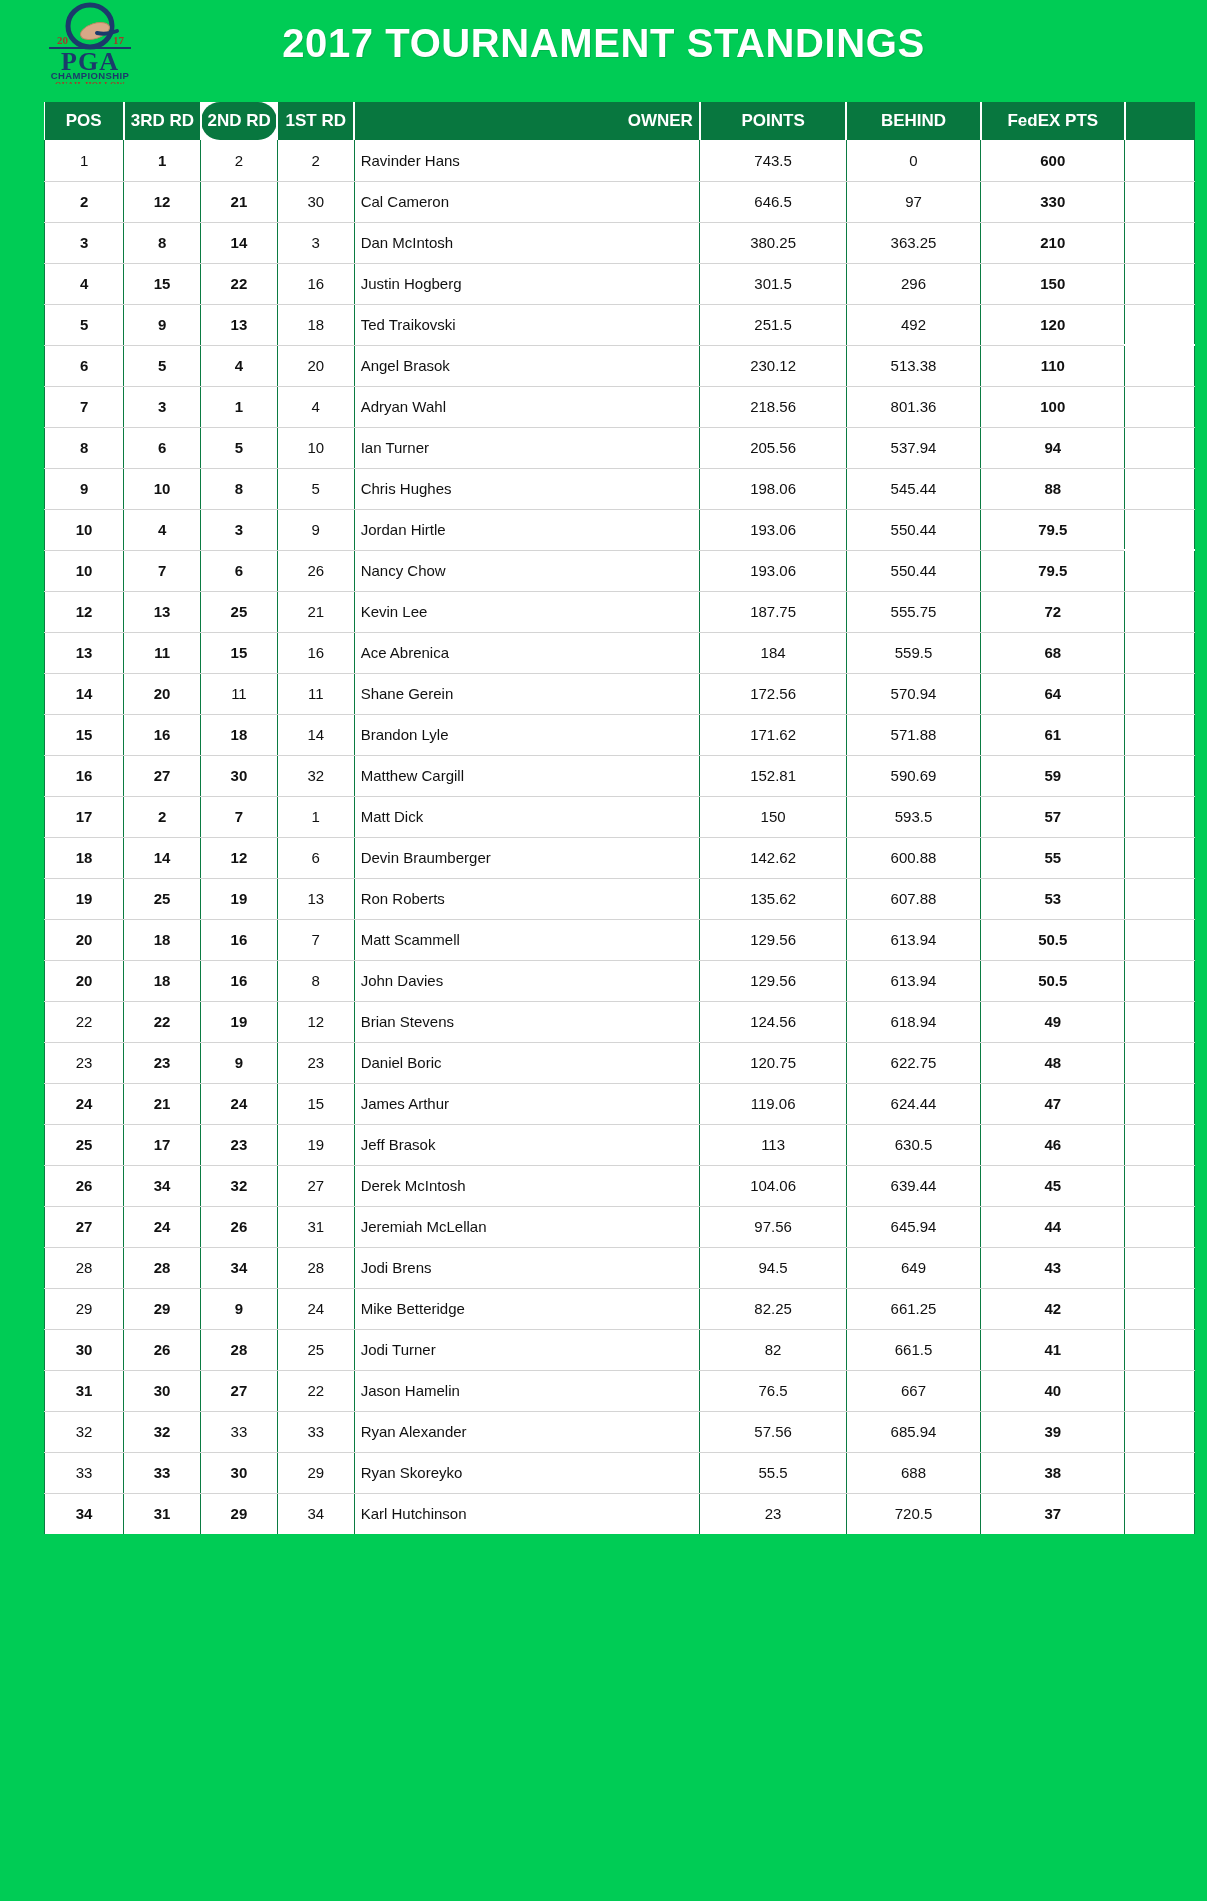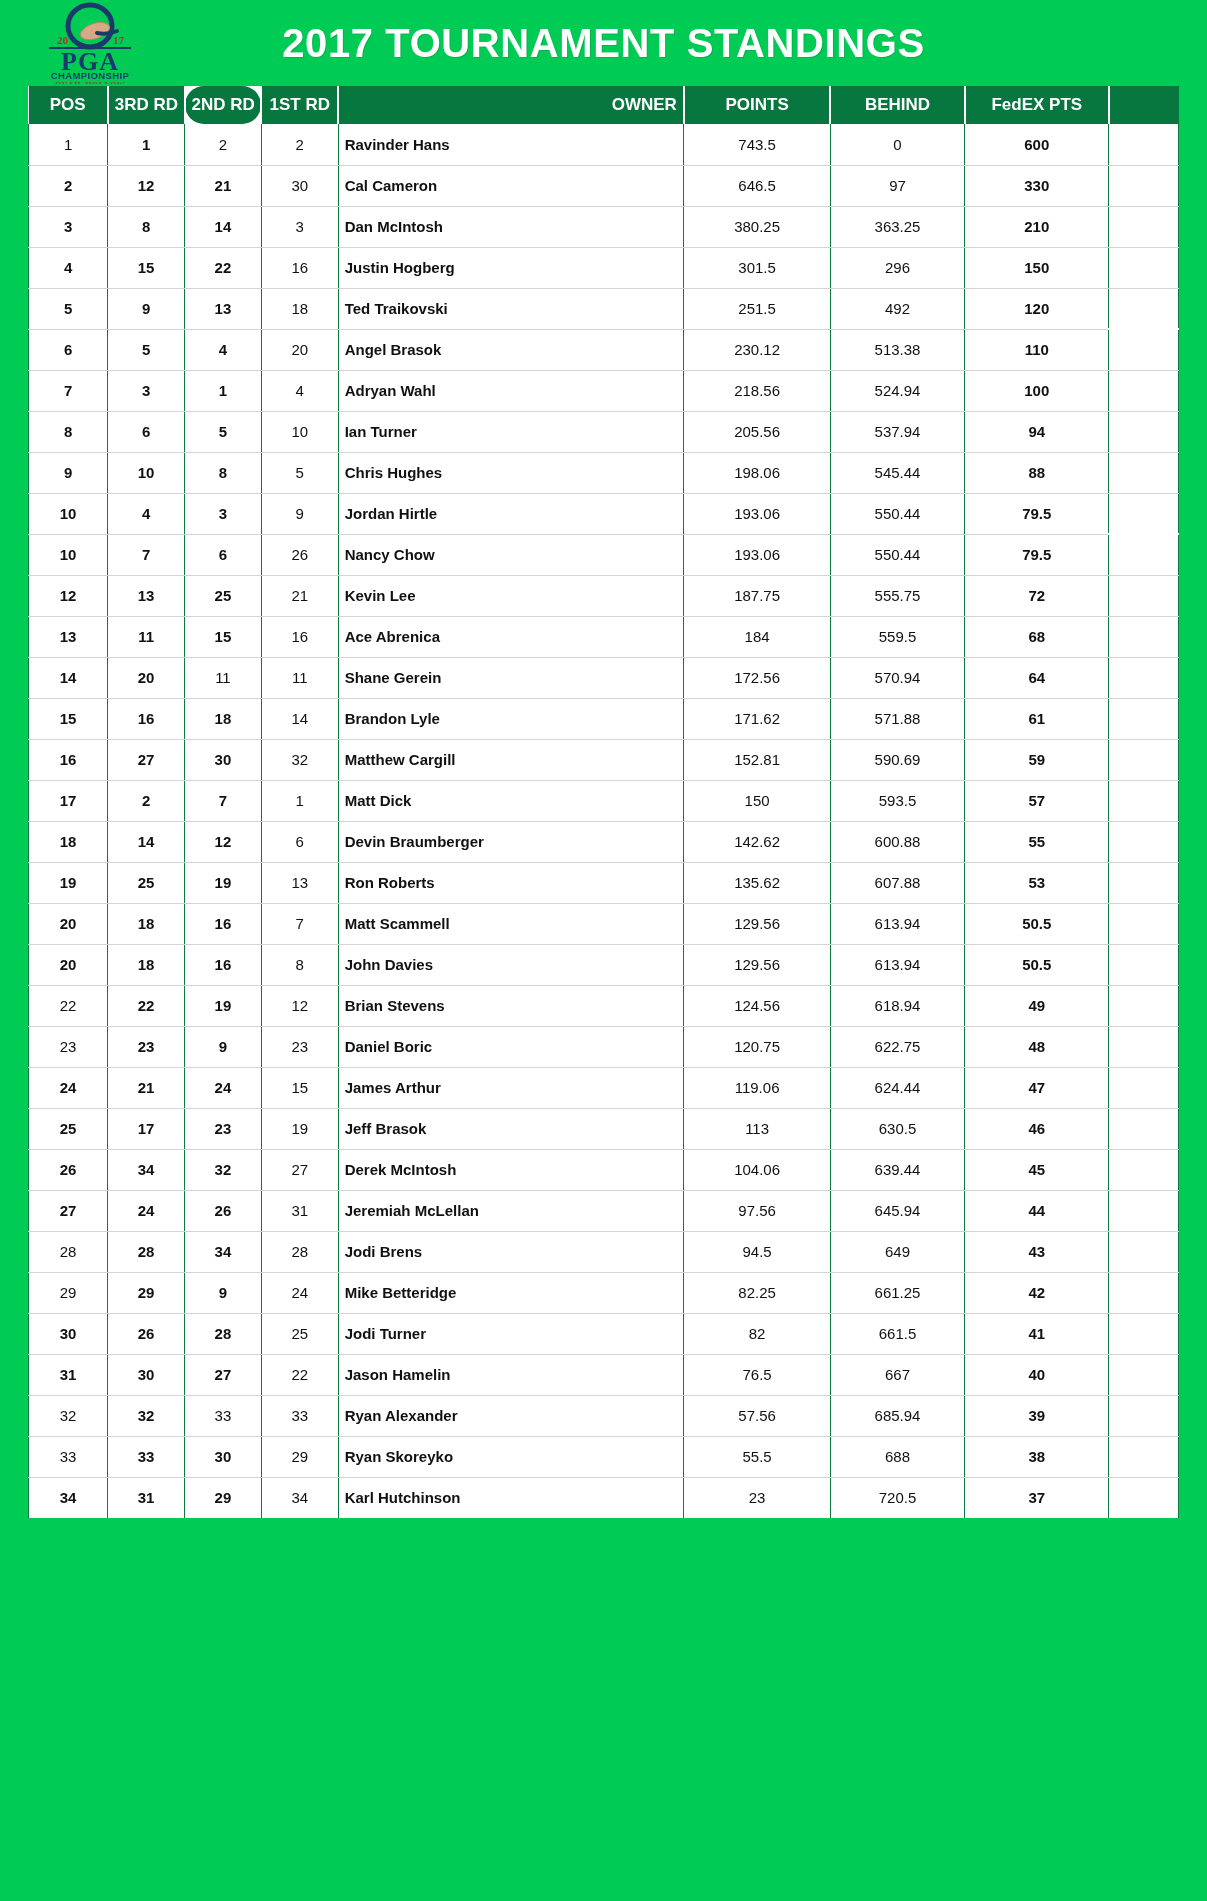--- a/index.html
+++ b/index.html
@@ -38,21 +38,21 @@
     font-size: 40px;
     font-weight: bold;
     letter-spacing: 0.6px;
     line-height: 86px;
     text-shadow: 1px 1px 0 rgba(0,0,0,0.12);
   }
 
   
   #table-area {
     position: relative;
-    margin: 0;
+    margin: 16px;
     padding: 0 28px 0 28px;
   }
   table.standings {
     border-collapse: collapse;
     table-layout: fixed;
     width: 1151px;
     background: #ffffff;
   }
 
   
@@ -83,21 +83,21 @@
     font-size: 15px;
     color: #111111;
     border-bottom: 1px solid #d4d4d4;
     border-right: 1px solid #0b7b42;
     padding: 0 6px;
     background: #ffffff;
   }
   tbody tr:last-child td { border-bottom: none; }
   td.c-pos   { text-align:center; border-left: 1px solid #0b7b42; }
   td.c-rd    { text-align:center; }
-  td.c-owner { text-align:left; padding-left: 9px; font-size:15.5px; border-right:1px solid #0b7b42;font-weight:bold;}
+  td.c-owner { text-align:left; padding-left: 9px; font-size:15.5px; border-right:1px solid #0b7b42;}
   td.c-pts   { text-align:center; font-size:16px; border-right:1px solid #0b7b42;}
   td.c-beh   { text-align:center; font-size:16px; border-right:1px solid #0b7b42;}
   td.c-fed   { text-align:center; font-size:13.5px; font-weight:bold; border-right:none;}
   td.c-pad {
     background: #08773f;
     border: none;
     position: relative;
     padding: 0;
   }
 
@@ -238,21 +238,21 @@
             <td class="c-fed">110</td>
             <td class="c-pad"></td>
           </tr>
           <tr>
             <td class="c-pos red">7</td>
             <td class="c-rd red">3</td>
             <td class="c-rd bold">1</td>
             <td class="c-rd">4</td>
             <td class="c-owner">Adryan Wahl</td>
             <td class="c-pts">218.56</td>
-            <td class="c-beh">524.94</td>
+            <td class="c-beh">801.36</td>
             <td class="c-fed">100</td>
             <td class="c-pad"></td>
           </tr>
           <tr>
             <td class="c-pos red">8</td>
             <td class="c-rd red">6</td>
             <td class="c-rd bold">5</td>
             <td class="c-rd">10</td>
             <td class="c-owner">Ian Turner</td>
             <td class="c-pts">205.56</td>

